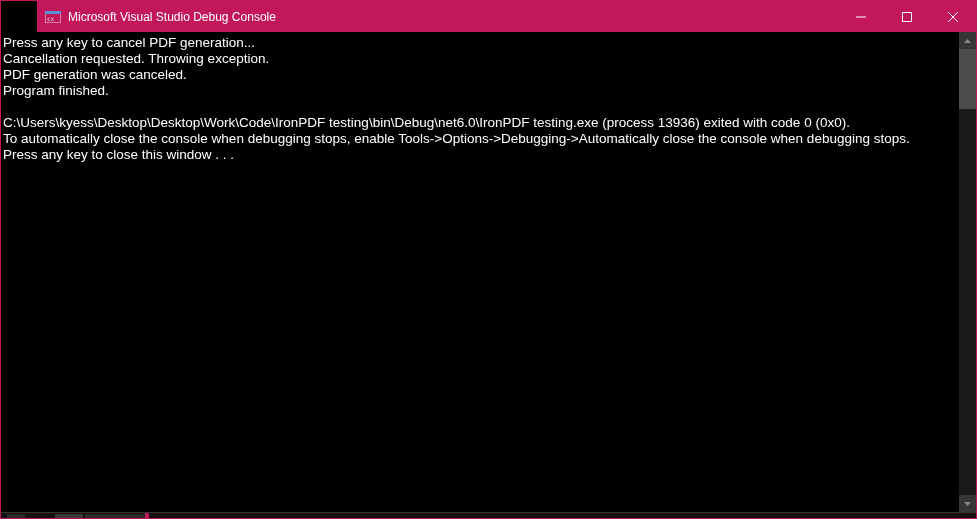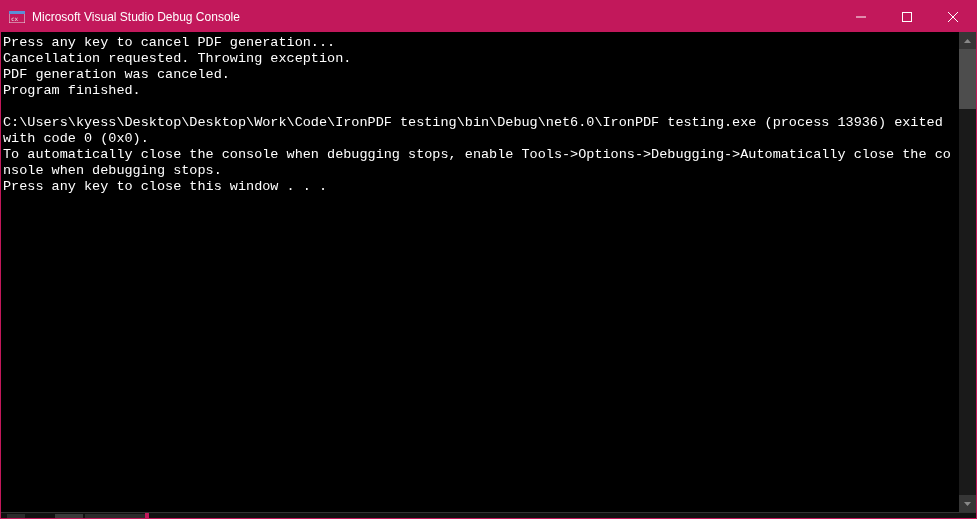--- a/index.html
+++ b/index.html
@@ -18,20 +18,21 @@
       background: #000;
       display: flex;
       flex-direction: column;
     }
     .titlebar {
       height: 31px;
       background: #c2185b;
       display: flex;
       align-items: center;
       padding-left: 8px;
+      margin-left: 36px;
     }
     .titlebar-icon {
       width: 16px;
       height: 14px;
       margin-right: 7px;
       display: flex;
       align-items: center;
       justify-content: center;
     }
     .titlebar-icon svg { display: block; }
@@ -57,21 +58,21 @@
     .titlebar-btn svg { display: block; }
     .console-area {
       flex: 1;
       display: flex;
       background: #000;
       overflow: hidden;
     }
     .console-output {
       flex: 1;
       padding: 3px 2px;
-      font-family: Liberation Mono, monospace;
+      font-family: Liberation Sans, sans-serif;
       font-size: 13.5px;
       line-height: 16px;
       color: #fff;
       white-space: pre-wrap;
       word-break: break-all;
       overflow: hidden;
     }
     .scrollbar {
       width: 17px;
       background: #1a1a1a;

